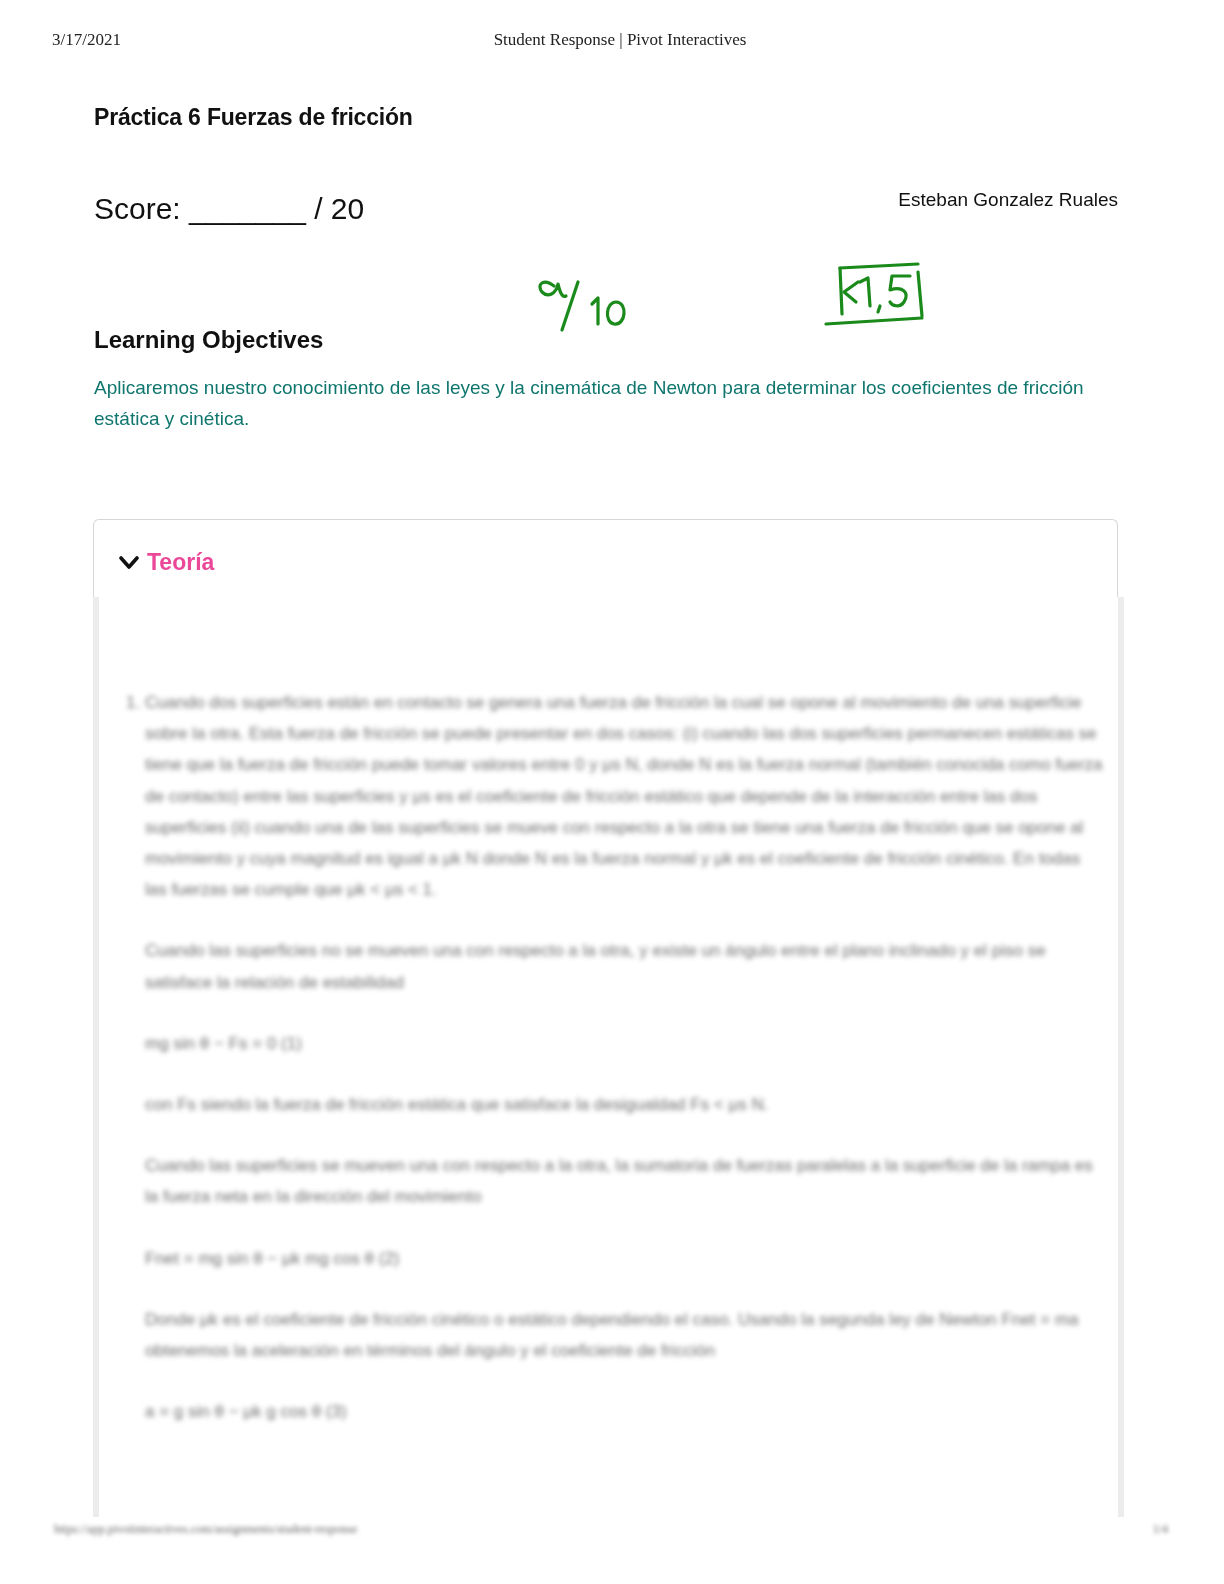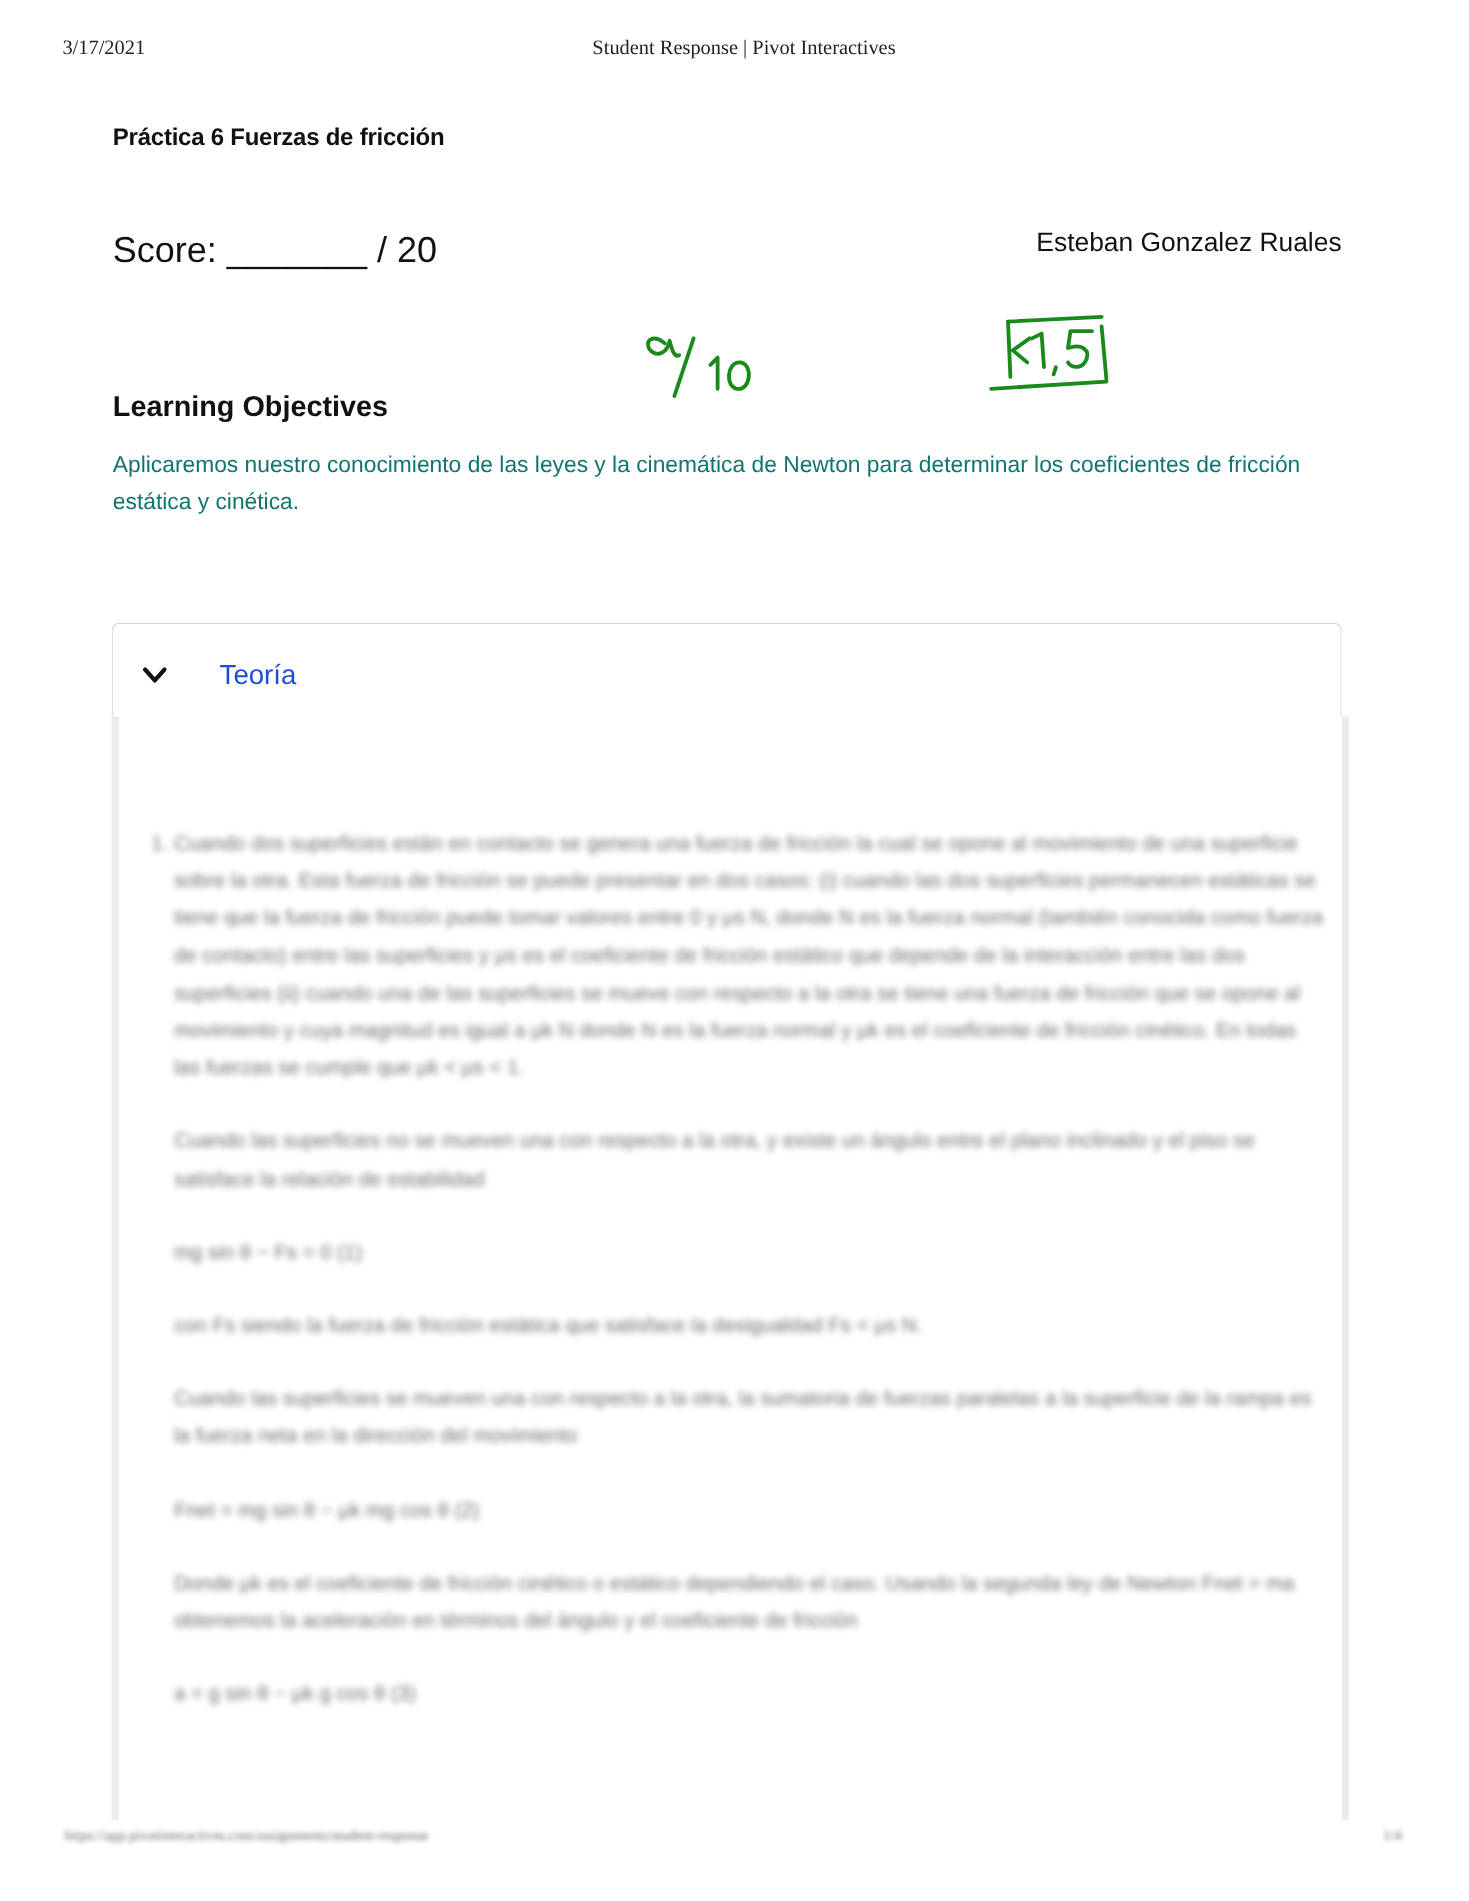--- a/index.html
+++ b/index.html
@@ -9,27 +9,27 @@
   }
   .print-header {
     position: absolute; top: 30px; left: 0; width: 1224px; height: 20px;
     font-family: "Liberation Serif", "DejaVu Serif", serif; font-size: 17px; color: #222;
   }
   .print-header .date { position: absolute; left: 52px; top: 0; }
   .print-header .doc-title { position: absolute; left: 0; width: 1224px; text-align: center; top: 0; padding-left: 16px; box-sizing: border-box; }
 
   .page-title {
     position: absolute; left: 94px; top: 104px; margin: 0;
-    font-size: 20px; font-weight: bold; letter-spacing: -0.2px; color: #111; text-align: right;
+    font-size: 23px; font-weight: bold; letter-spacing: -0.2px; color: #111; text-align: right;
   }
   .score {
     position: absolute; left: 94px; top: 192px; font-size: 30px; color: #111;
   }
   .student-name {
-    position: absolute; right: 106px; top: 189px; font-size: 22px; color: #111; text-align: center;
+    position: absolute; right: 106px; top: 189px; font-size: 19px; color: #111; text-align: center;
   }
 
   .handwriting { position: absolute; pointer-events: none; }
   .hw-fraction { left: 532px; top: 272px; width: 110px; height: 65px; }
   .hw-total { left: 818px; top: 258px; width: 112px; height: 72px; }
 
   .lo-heading {
     position: absolute; left: 94px; top: 326px; margin: 0;
     font-size: 24px; font-weight: bold; color: #111;
   }
@@ -49,21 +49,21 @@
   }
   .card-side-left, .card-side-right {
     position: absolute; top: 78px; width: 6px; height: 920px; background: #ececec;
   }
   .card-side-left { left: 0; }
   .card-side-right { right: -6px; }
   .card-header {
     position: absolute; left: 26px; top: 30px; display: flex; align-items: center; cursor: pointer;
   }
   .chevron { width: 20px; height: 16px; margin-right: 8px; }
-  .card-header .label { font-size: 23px; font-weight: normal; color: #1d4ed8; margin-left: 36px; }
+  .card-header .label { font-size: 23px; font-weight: bold; color: #ec4899; }
 
   .theory {
     position: absolute; left: 22px; top: 168px; width: 990px;
     font-size: 17px; line-height: 31.2px; color: #555;
     filter: blur(2.6px); opacity: 0.85;
   }
   .theory ol { margin: 0; padding-left: 30px; }
   .theory li { padding-left: 0; }
   .theory p { margin: 0 0 30px 0; }
   .theory .first { margin-bottom: 30px; }

